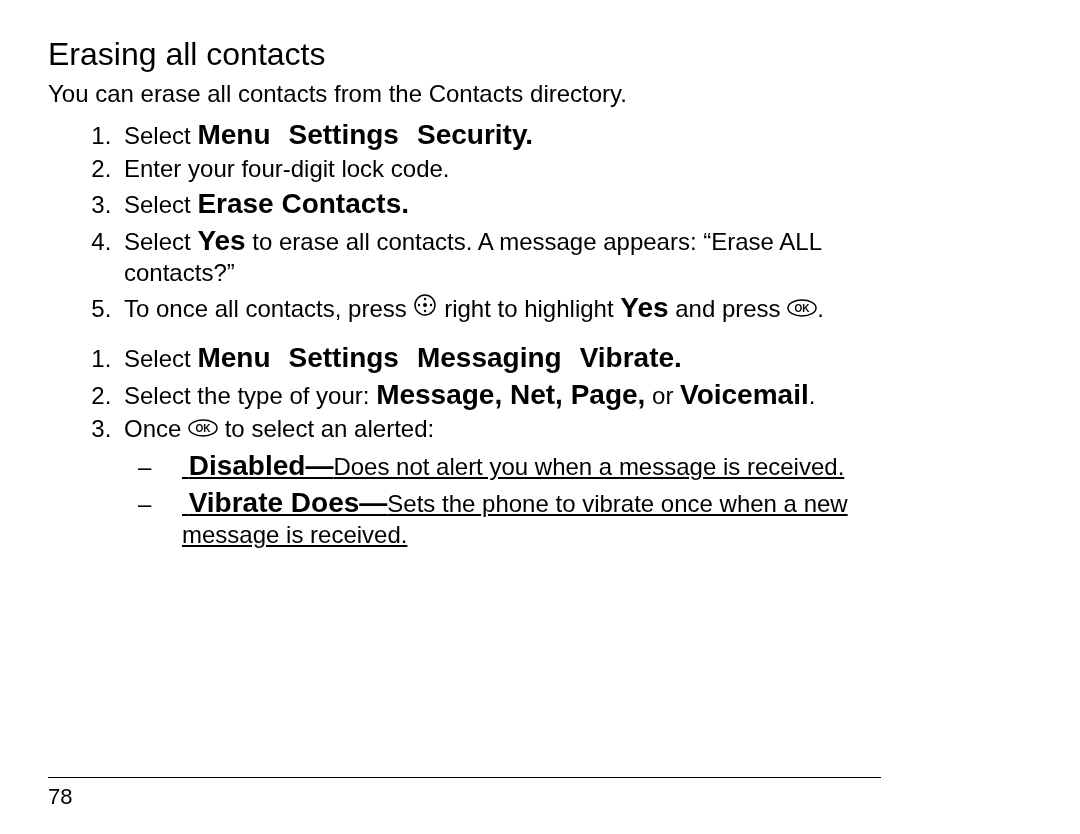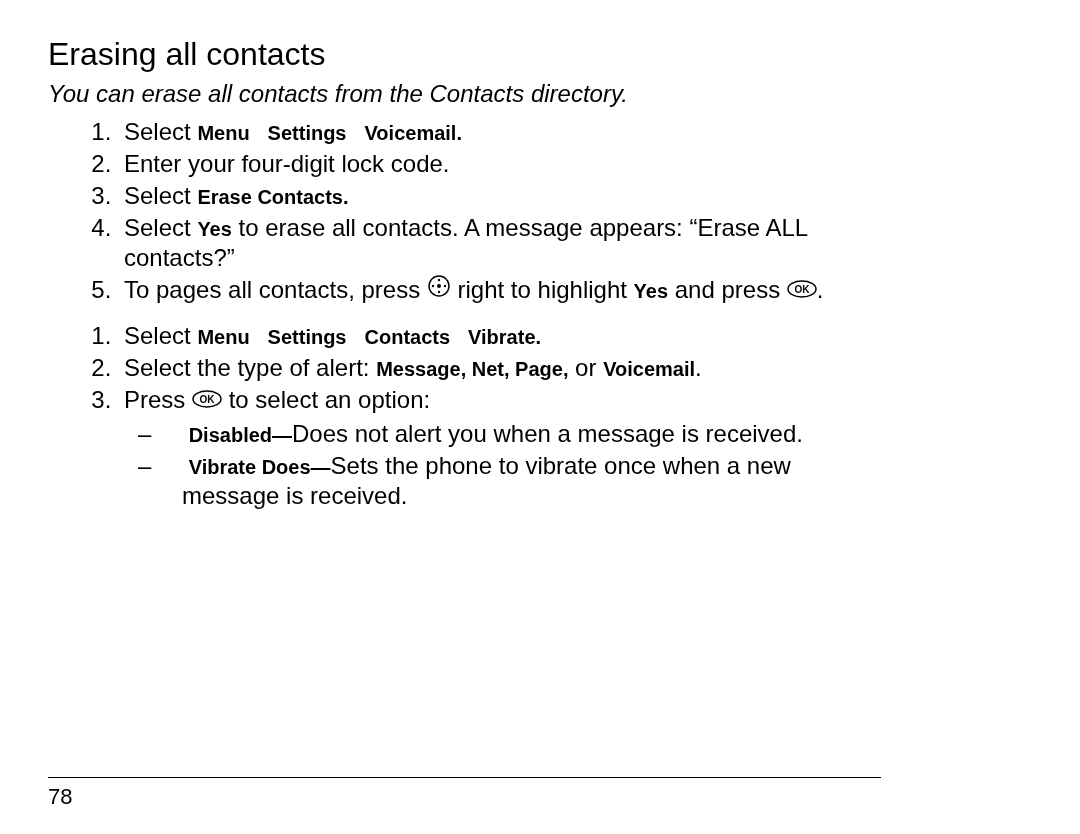--- a/index.html
+++ b/index.html
@@ -20,49 +20,49 @@
   }
   h2.section-heading {
     font-size: 32px;
     font-weight: 400;
     margin: 6px 0 6px 0;
   }
   p.intro {
     font-size: 24px;
     margin: 0 0 8px 0;
     line-height: 1.25;
-    font-style: italic;
   }
   ol.steps {
     font-size: 24px;
     margin: 0 0 14px 0;
     padding-left: 70px;
     line-height: 1.25;
   }
   ol.steps > li {
     padding-left: 6px;
     margin-bottom: 2px;
   }
   .bold {
     font-weight: 700;
-    font-size: 20px;
+    font-size: 28px;
   }
   .nav-arrow {
     display: inline-block;
     width: 18px;
   }
   ul.sub {
     list-style: none;
     padding-left: 36px;
     margin: 2px 0 0 0;
   }
   ul.sub > li {
     text-indent: -22px;
     padding-left: 22px;
     margin-bottom: 2px;
+    text-decoration: underline;
   }
   ul.sub > li::before {
     content: "–";
     display: inline-block;
     width: 22px;
   }
   .icon {
     display: inline-block;
     vertical-align: middle;
     position: relative;
@@ -87,56 +87,56 @@
 </style>
 </head>
 <body>
 
 <div class="page">
 
   <h2 class="section-heading">Erasing all contacts</h2>
   <p class="intro">You can erase all contacts from the Contacts directory.</p>
   <ol class="steps">
     <li>
-      <span>Select </span><span class="bold">Menu</span><span class="nav-arrow"></span><span class="bold">Settings</span><span class="nav-arrow"></span><span class="bold">Voicemail.</span>
+      <span>Select </span><span class="bold">Menu</span><span class="nav-arrow"></span><span class="bold">Settings</span><span class="nav-arrow"></span><span class="bold">Security.</span>
     </li>
     <li>Enter your four-digit lock code.</li>
     <li>
       <span>Select </span><span class="bold">Erase Contacts.</span>
     </li>
     <li>
       <span>Select </span><span class="bold">Yes</span><span> to erase all contacts. A message appears: “Erase ALL contacts?”</span>
     </li>
     <li>
-      <span>To pages all contacts, press </span><span class="icon"><svg width="24" height="24" viewBox="0 0 24 24">
+      <span>To once all contacts, press </span><span class="icon"><svg width="24" height="24" viewBox="0 0 24 24">
             <circle cx="12" cy="12" r="10" fill="none" stroke="#000" stroke-width="1.5"></circle>
             <circle cx="12" cy="12" r="2" fill="#000"></circle>
             <circle cx="12" cy="6" r="1.2" fill="#000"></circle>
             <circle cx="12" cy="18" r="1.2" fill="#000"></circle>
             <circle cx="6" cy="12" r="1.2" fill="#000"></circle>
             <circle cx="18" cy="12" r="1.2" fill="#000"></circle>
           </svg></span><span> right to highlight </span><span class="bold">Yes</span><span> and press </span><span class="icon"><svg width="30" height="18" viewBox="0 0 30 18">
             <ellipse cx="15" cy="9" rx="14" ry="8" fill="none" stroke="#000" stroke-width="1.5"></ellipse>
             <text x="15" y="13" text-anchor="middle" font-size="10" font-family="Arial" font-weight="bold">OK</text>
           </svg></span><span>.</span>
     </li>
   </ol>
 
   <ol class="steps">
     <li>
-      <span>Select </span><span class="bold">Menu</span><span class="nav-arrow"></span><span class="bold">Settings</span><span class="nav-arrow"></span><span class="bold">Contacts</span><span class="nav-arrow"></span><span class="bold">Vibrate.</span>
+      <span>Select </span><span class="bold">Menu</span><span class="nav-arrow"></span><span class="bold">Settings</span><span class="nav-arrow"></span><span class="bold">Messaging</span><span class="nav-arrow"></span><span class="bold">Vibrate.</span>
     </li>
     <li>
-      <span>Select the type of alert: </span><span class="bold">Message, Net, Page,</span><span> or </span><span class="bold">Voicemail</span><span>.</span>
+      <span>Select the type of your: </span><span class="bold">Message, Net, Page,</span><span> or </span><span class="bold">Voicemail</span><span>.</span>
     </li>
     <li>
-      <span>Press </span><span class="icon"><svg width="30" height="18" viewBox="0 0 30 18">
+      <span>Once </span><span class="icon"><svg width="30" height="18" viewBox="0 0 30 18">
             <ellipse cx="15" cy="9" rx="14" ry="8" fill="none" stroke="#000" stroke-width="1.5"></ellipse>
             <text x="15" y="13" text-anchor="middle" font-size="10" font-family="Arial" font-weight="bold">OK</text>
-          </svg></span><span> to select an option:</span>
+          </svg></span><span> to select an alerted:</span>
       <ul class="sub">
         <li>
           <span class="bold">Disabled—</span><span>Does not alert you when a message is received.</span>
         </li>
         <li>
           <span class="bold">Vibrate Does—</span><span>Sets the phone to vibrate once when a new message is received.</span>
         </li>
       </ul>
     </li>
   </ol>

